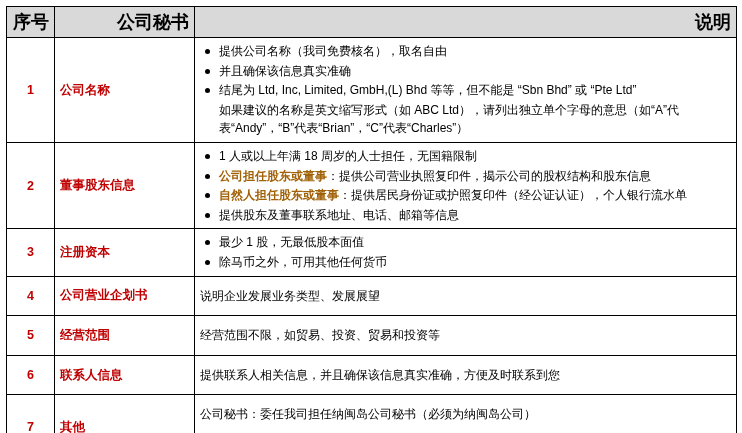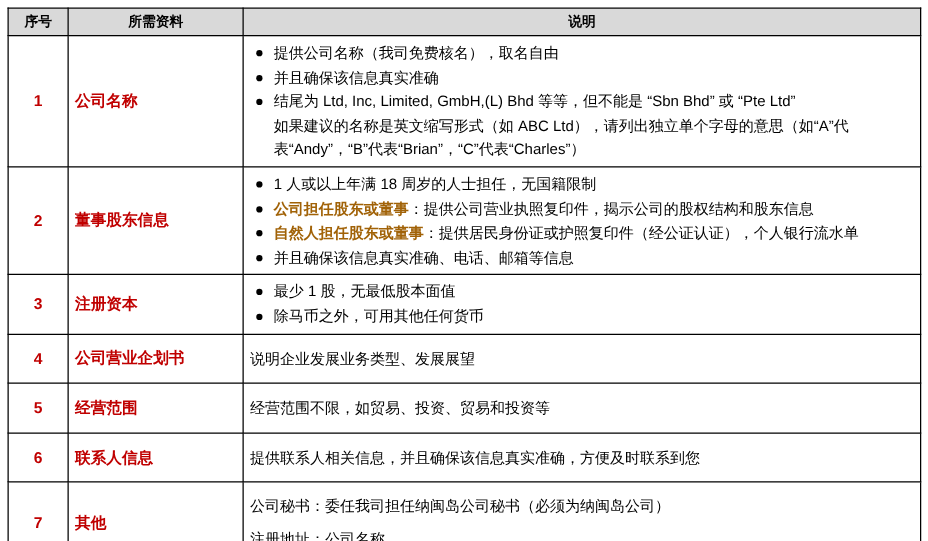--- a/index.html
+++ b/index.html
@@ -25,22 +25,22 @@
   }
   table.req-table td, table.req-table th {
     border: 1px solid #000000;
     vertical-align: middle;
     padding: 3px 5px;
     box-sizing: border-box;
   }
   thead th {
     background: #d9d9d9;
     font-weight: bold;
-    text-align: center;
-    font-size: 11px;
+    text-align: right;
+    font-size: 18px;
     padding: 5px 4px;
   }
   col.c-no    { width: 48px; }
   col.c-item  { width: 140px; }
   col.c-desc  { width: 542px; }
 
   td.cell-no {
     text-align: center;
     font-weight: bold;
     color: #c00000;
@@ -95,21 +95,21 @@
 <div class="doc-wrap">
   <table class="req-table">
     <colgroup>
       <col class="c-no">
       <col class="c-item">
       <col class="c-desc">
     </colgroup>
     <thead>
       <tr>
         <th>序号</th>
-        <th>所需资料</th>
+        <th>公司秘书</th>
         <th>说明</th>
       </tr>
     </thead>
     <tbody id="table-body">
         <tr>
           <td class="cell-no">1</td>
           <td class="cell-item">公司名称</td>
           <td class="cell-desc">
             <ul class="bullets">
               <li>提供公司名称（我司免费核名），取名自由</li>
@@ -120,21 +120,21 @@
           </td>
         </tr>
         <tr>
           <td class="cell-no">2</td>
           <td class="cell-item">董事股东信息</td>
           <td class="cell-desc">
             <ul class="bullets">
               <li>1 人或以上年满 18 周岁的人士担任，无国籍限制</li>
               <li><span class="redbold">公司担任股东或董事</span><span>：提供公司营业执照复印件，揭示公司的股权结构和股东信息</span></li>
               <li><span class="redbold">自然人担任股东或董事</span><span>：提供居民身份证或护照复印件（经公证认证），个人银行流水单</span></li>
-              <li>并且确保该信息真实准确、电话、邮箱等信息</li>
+              <li>提供股东及董事联系地址、电话、邮箱等信息</li>
             </ul>
           </td>
         </tr>
         <tr>
           <td class="cell-no">3</td>
           <td class="cell-item">注册资本</td>
           <td class="cell-desc">
             <ul class="bullets">
               <li>最少 1 股，无最低股本面值</li>
               <li>除马币之外，可用其他任何货币</li>

